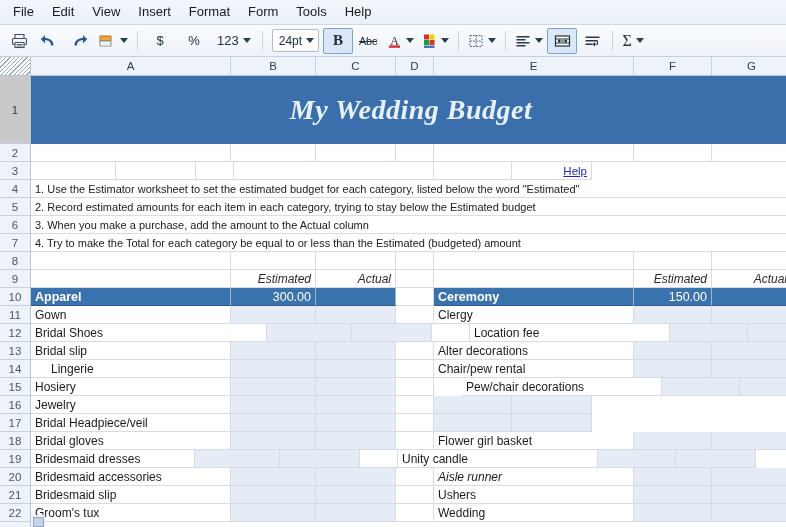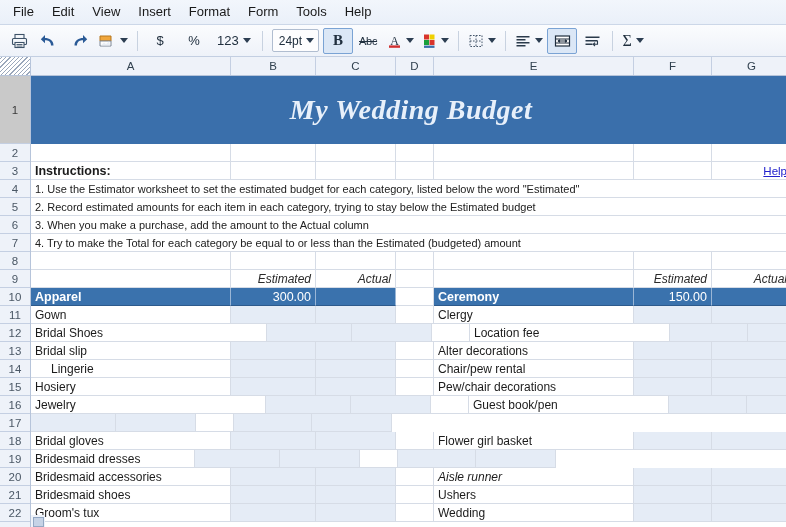--- a/index.html
+++ b/index.html
@@ -398,21 +398,20 @@
         <div class="row" style="height: 18px;">
           <div class="cell" style="width: 200px;"></div>
           <div class="cell" style="width: 85px;"></div>
           <div class="cell" style="width: 80px;"></div>
           <div class="cell" style="width: 38px;"></div>
           <div class="cell" style="width: 200px;"></div>
           <div class="cell" style="width: 78px;"></div>
           <div class="cell" style="width: 80px;"></div>
         </div>
         <div class="row" style="height: 18px;">
-          <div class="cell instr-hdr" style="width: 200px;">Instructions:</div>
           <div class="cell" style="width: 85px;"></div>
           <div class="cell" style="width: 80px;"></div>
           <div class="cell" style="width: 38px;"></div>
           <div class="cell" style="width: 200px;"></div>
           <div class="cell" style="width: 78px;"></div>
           <div class="cell link" style="width: 80px;">Help</div>
         </div>
         <div class="row" style="height: 18px;">
           <div class="cell instr-txt nb-r" style="width: 761px; border-right: none;">1. Use the Estimator worksheet to set the estimated budget for each category, listed below the word "Estimated"</div>
         </div>
@@ -486,68 +485,69 @@
           <div class="cell" style="width: 38px;"></div>
           <div class="cell" style="width: 200px;">Chair/pew rental</div>
           <div class="cell shade" style="width: 78px;"></div>
           <div class="cell shade" style="width: 80px;"></div>
         </div>
         <div class="row" style="height: 18px;">
           <div class="cell" style="width: 200px;">Hosiery</div>
           <div class="cell shade" style="width: 85px;"></div>
           <div class="cell shade" style="width: 80px;"></div>
           <div class="cell" style="width: 38px;"></div>
-          <div class="cell" style="width: 200px;">Pew/chair decorations</div>
-          <div class="cell shade" style="width: 78px;"></div>
-          <div class="cell shade" style="width: 80px;"></div>
-        </div>
-        <div class="row" style="height: 18px;">
-          <div class="cell" style="width: 235px;">Jewelry</div>
-          <div class="cell shade" style="width: 85px;"></div>
-          <div class="cell shade" style="width: 80px;"></div>
-          <div class="cell" style="width: 38px;"></div>
-          <div class="cell" style="width: 200px;">Guest book/pen</div>
-          <div class="cell shade" style="width: 78px;"></div>
-          <div class="cell shade" style="width: 80px;"></div>
-        </div>
-        <div class="row" style="height: 18px;">
+          <div class="cell" style="width: 200px; margin-left: 28px;">Pew/chair decorations</div>
+          <div class="cell shade" style="width: 78px;"></div>
+          <div class="cell shade" style="width: 80px;"></div>
+        </div>
+        <div class="row" style="height: 18px;">
+          <div class="cell" style="width: 200px;">Jewelry</div>
+          <div class="cell shade" style="width: 85px;"></div>
+          <div class="cell shade" style="width: 80px;"></div>
+          <div class="cell" style="width: 38px;"></div>
+          <div class="cell shade" style="width: 78px;"></div>
+          <div class="cell shade" style="width: 80px;"></div>
+        </div>
+        <div class="row" style="height: 18px;">
+          <div class="cell" style="width: 200px;">Bridal Headpiece/veil</div>
           <div class="cell shade" style="width: 85px;"></div>
           <div class="cell shade" style="width: 80px;"></div>
           <div class="cell" style="width: 38px;"></div>
           <div class="cell shade" style="width: 78px;"></div>
           <div class="cell shade" style="width: 80px;"></div>
         </div>
         <div class="row" style="height: 18px;">
           <div class="cell" style="width: 200px;">Bridal gloves</div>
           <div class="cell shade" style="width: 85px;"></div>
           <div class="cell shade" style="width: 80px;"></div>
           <div class="cell" style="width: 38px;"></div>
           <div class="cell" style="width: 200px;">Flower girl basket</div>
           <div class="cell shade" style="width: 78px;"></div>
           <div class="cell shade" style="width: 80px;"></div>
         </div>
         <div class="row" style="height: 18px;">
           <div class="cell" style="width: 164px;">Bridesmaid dresses</div>
           <div class="cell shade" style="width: 85px;"></div>
           <div class="cell shade" style="width: 80px;"></div>
           <div class="cell" style="width: 38px;"></div>
+          <div class="cell" style="width: 200px;">Unity candle</div>
           <div class="cell shade" style="width: 78px;"></div>
           <div class="cell shade" style="width: 80px;"></div>
         </div>
         <div class="row" style="height: 18px;">
           <div class="cell" style="width: 200px;">Bridesmaid accessories</div>
           <div class="cell shade" style="width: 85px;"></div>
           <div class="cell shade" style="width: 80px;"></div>
           <div class="cell" style="width: 38px;"></div>
           <div class="cell" style="width: 200px; font-style: italic;">Aisle runner</div>
           <div class="cell shade" style="width: 78px;"></div>
           <div class="cell shade" style="width: 80px;"></div>
         </div>
         <div class="row" style="height: 18px;">
-          <div class="cell" style="width: 200px;">Bridesmaid shoes</div>
+          <div class="cell" style="width: 200px;">Bridesmaid slip</div>
           <div class="cell shade" style="width: 85px;"></div>
           <div class="cell shade" style="width: 80px;"></div>
           <div class="cell" style="width: 38px;"></div>
           <div class="cell" style="width: 200px;">Ushers</div>
           <div class="cell shade" style="width: 78px;"></div>
           <div class="cell shade" style="width: 80px;"></div>
         </div>
         <div class="row" style="height: 18px;">
           <div class="cell" style="width: 200px;">Groom's tux</div>
           <div class="cell shade" style="width: 85px;"></div>

